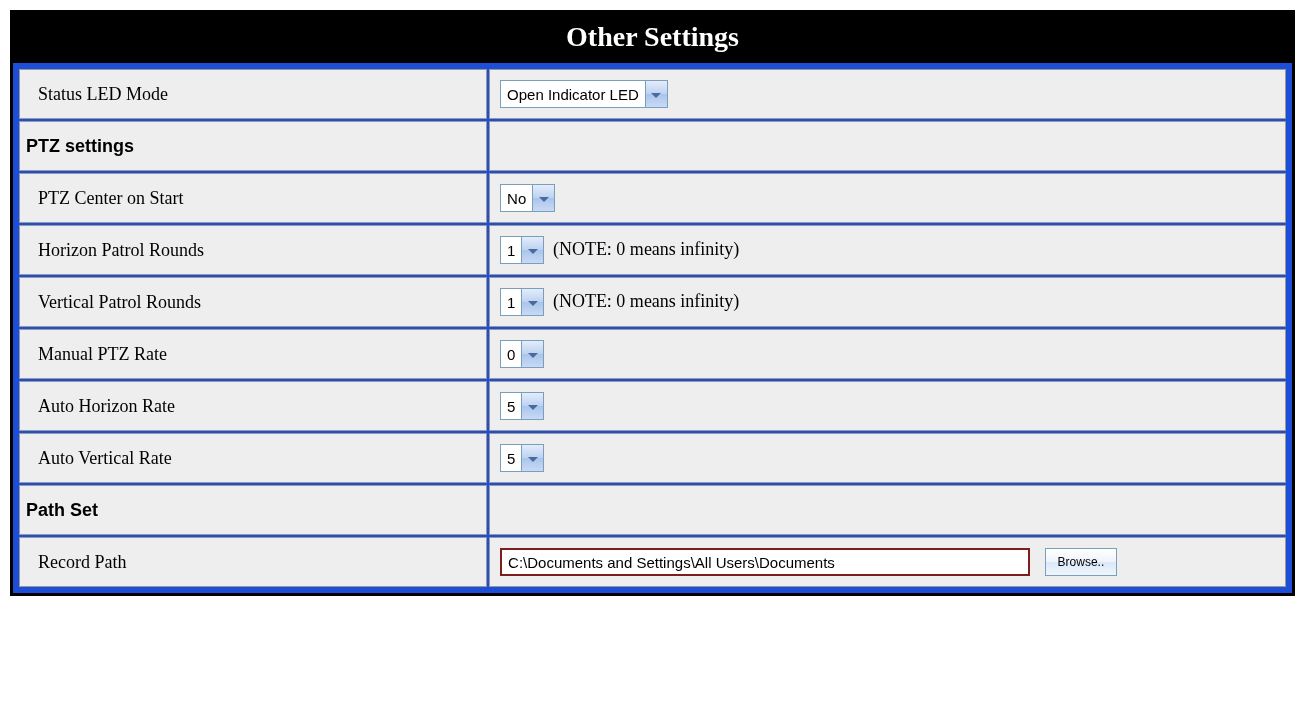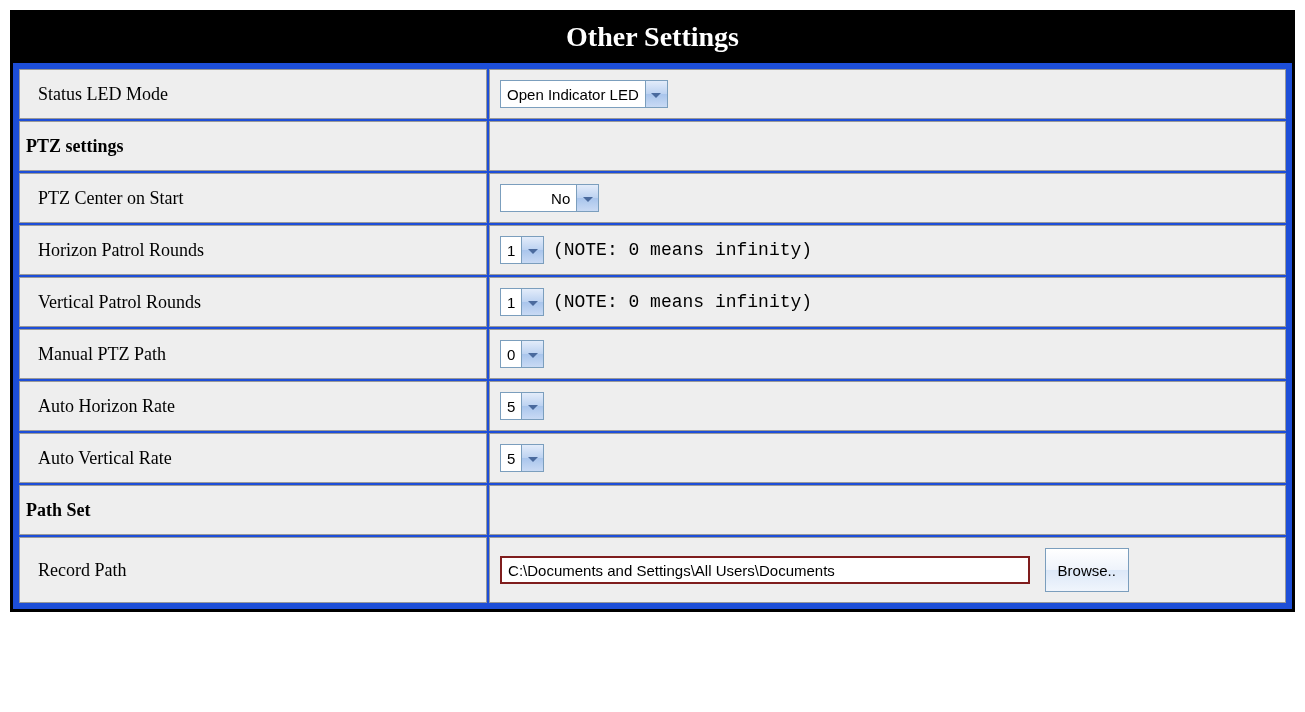--- a/index.html
+++ b/index.html
@@ -43,21 +43,21 @@
     .settings-table td.label-col {
       width: 37%;
       padding-left: 18px;
     }
     .settings-table td.value-col {
       width: 63%;
       padding-left: 10px;
     }
     .section-heading {
       font-weight: bold;
-      font-family: Liberation Serif, serif;
+      font-family: Liberation Sans, sans-serif;
       padding-left: 6px !important;
     }
     .dropdown {
       display: inline-block;
       border: 1px solid #7b9ebd;
       background: #ffffff;
       font-family: Verdana, Geneva, sans-serif;
       font-size: 15px;
       height: 28px;
       white-space: nowrap;
@@ -83,41 +83,41 @@
       display: inline-block;
       width: 0;
       height: 0;
       border-left: 5px solid transparent;
       border-right: 5px solid transparent;
       border-top: 5px solid #4a6a9d;
       position: relative;
       top: -1px;
     }
     .note-text {
-      font-family: Liberation Mono, monospace;
+      font-family: Liberation Serif, serif;
       margin-left: 4px;
       vertical-align: middle;
     }
     .text-input {
       border: 2px solid #7f1d1d;
       background: #ffffff;
       font-family: Verdana, Geneva, sans-serif;
       font-size: 15px;
       padding: 4px 6px;
       height: 28px;
       width: 530px;
       vertical-align: middle;
     }
     .browse-button {
       border: 1px solid #7b9ebd;
       background: linear-gradient(to bottom, #ffffff 0%, #eef3fb 50%, #dce8f8 51%, #f0f5fc 100%);
       font-family: Verdana, Geneva, sans-serif;
-      font-size: 15px;
+      font-size: 12px;
       padding: 3px 12px;
-      height: 44px;
+      height: 28px;
       margin-left: 10px;
       cursor: pointer;
       vertical-align: middle;
     }
   </style>
 </head>
 <body>
 
 <div class="container">
   <div class="header-bar">Other Settings</div>
@@ -136,21 +136,21 @@
 
     <tr>
       <td class="label-col section-heading">PTZ settings</td>
       <td class="value-col"></td>
     </tr>
 
     <tr>
       <td class="label-col">PTZ Center on Start</td>
       <td class="value-col">
         <span class="dropdown">
-          <span class="dropdown-text" style="min-width:30px;margin-left:44px;">No</span><span class="dropdown-button"><span class="chevron-down"></span></span>
+          <span class="dropdown-text" style="min-width:30px;">No</span><span class="dropdown-button"><span class="chevron-down"></span></span>
         </span>
       </td>
     </tr>
 
     <tr>
       <td class="label-col">Horizon Patrol Rounds</td>
       <td class="value-col">
         <span class="dropdown">
           <span class="dropdown-text" style="min-width:18px;">1</span><span class="dropdown-button"><span class="chevron-down"></span></span>
         </span>
@@ -162,21 +162,21 @@
       <td class="label-col">Vertical Patrol Rounds</td>
       <td class="value-col">
         <span class="dropdown">
           <span class="dropdown-text" style="min-width:18px;">1</span><span class="dropdown-button"><span class="chevron-down"></span></span>
         </span>
         <span class="note-text">(NOTE: 0 means infinity)</span>
       </td>
     </tr>
 
     <tr>
-      <td class="label-col">Manual PTZ Path</td>
+      <td class="label-col">Manual PTZ Rate</td>
       <td class="value-col">
         <span class="dropdown">
           <span class="dropdown-text" style="min-width:18px;">0</span><span class="dropdown-button"><span class="chevron-down"></span></span>
         </span>
       </td>
     </tr>
 
     <tr>
       <td class="label-col">Auto Horizon Rate</td>
       <td class="value-col">

